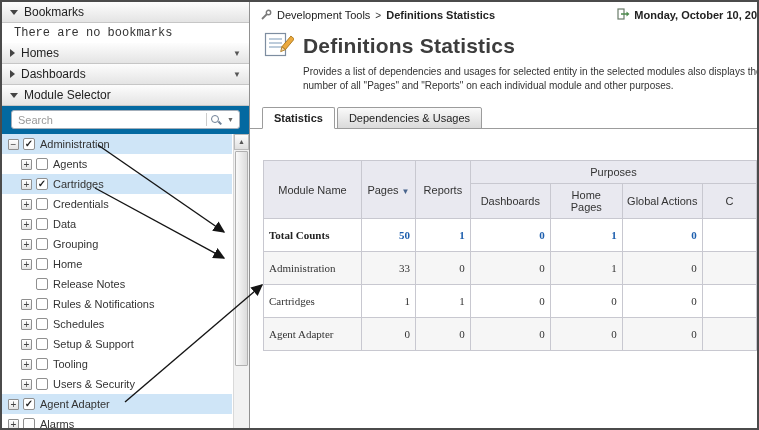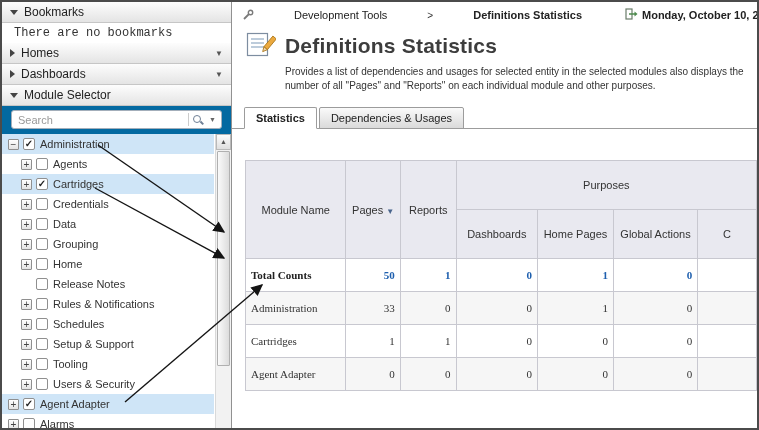--- a/index.html
+++ b/index.html
@@ -2,21 +2,21 @@
 <html><head>
 <meta charset="utf-8">
 <style>
   * { margin:0; padding:0; box-sizing:border-box; }
   html,body { background:#fff; }
   body { font-family:"Liberation Sans", sans-serif; }
 
   .app { position:relative; width:759px; height:430px; border:2px solid #4b4b4b; background:#fff; display:flex; overflow:hidden; }
 
   
-  .sidebar { width:230px; flex:none; border-right:1px solid #919191; display:flex; flex-direction:column; background:#fff; overflow:hidden; }
+  .sidebar { width:248px; flex:none; border-right:1px solid #919191; display:flex; flex-direction:column; background:#fff; overflow:hidden; }
   .section-header { height:21px; flex:none; display:flex; align-items:center; gap:6px; padding:0 8px; background:linear-gradient(#fdfdfd,#e4e4e4); border-bottom:1px solid #c6c6c6; font-size:12px; color:#222; cursor:pointer; }
   .tri { width:0; height:0; flex:none; }
   .tri.down  { border-left:4px solid transparent; border-right:4px solid transparent; border-top:5px solid #444; }
   .tri.right { border-top:4px solid transparent; border-bottom:4px solid transparent; border-left:5px solid #444; }
   .hdr-caret { margin-left:auto; font-size:8px; color:#555; cursor:pointer; }
   .empty-text { height:20px; flex:none; display:flex; align-items:center; padding:4px 12px; font-size:12px; color:#333;font-family:Liberation Mono, monospace; }
 
   .search-row { flex:none; padding:4px 9px 5px 9px; background:#0369a1; }
   .search-box { display:flex; align-items:center; height:19px; border:1px solid #a3aeba; border-radius:3px; padding:0 5px 0 6px; background:#fff; }
   .search-box input { flex:1; min-width:0; border:0; outline:0; font-size:11px; color:#444; font-family:inherit; background:transparent; }
@@ -35,39 +35,39 @@
   .expander { flex:none; width:11px; height:11px; border:1px solid #8f8f8f; border-radius:1px; background:linear-gradient(#fff,#e3e3e3); font-size:10px; line-height:9px; text-align:center; color:#444; margin-right:4px; cursor:pointer; }
   .checkbox { flex:none; width:12px; height:12px; border:1px solid #8f8f8f; border-radius:2px; background:#fff; margin-right:5px; font-size:10px; line-height:10px; text-align:center; color:#222; font-weight:bold; cursor:pointer; }
   .tree-label { white-space:nowrap; }
 
   .vscroll { position:absolute; top:0; right:0; bottom:0; width:16px; background:#f2f2f2; border-left:1px solid #d9d9d9; }
   .vscroll .up-btn { height:16px; border:1px solid #b9b9b9; background:linear-gradient(#fcfcfc,#dfdfdf); font-size:7px; color:#555; text-align:center; line-height:14px; cursor:pointer; }
   .vscroll .thumb { position:absolute; top:17px; left:1px; right:1px; height:215px; border:1px solid #b0b0b0; border-radius:1px; background:linear-gradient(90deg,#fafafa,#dcdcdc); cursor:pointer; }
 
   
   .main { flex:1; position:relative; background:#fff; overflow:hidden; }
-  .breadcrumb-bar { height:26px; display:flex; align-items:center; padding:0 0 0 10px; font-size:11px; color:#222; white-space:nowrap; overflow:hidden;gap:35px; }
+  .breadcrumb-bar { height:26px; display:flex; align-items:center; padding:0 0 0 10px; font-size:11px; color:#222; white-space:nowrap; overflow:hidden; }
   .bc-icon { margin-right:5px; display:inline-flex; flex:none; }
   .bc-link { cursor:pointer; }
   .bc-sep { margin:0 5px; font-size:10px; color:#333; }
   .bc-current { font-weight:bold; }
   .date-wrap { margin-left:auto; display:flex; align-items:center; gap:4px; padding-left:8px;font-weight:bold; }
 
   .title-row { display:flex; align-items:center; gap:9px; padding:4px 0 2px 14px; height:34px; }
   .page-title { font-size:21px; color:#3d3d3d; letter-spacing:.2px; }
 
   .description { margin:3px 0 0 53px; width:494px; font-size:10px; line-height:1.4; color:#333; position:relative; }
 
   .tab-bar { margin-top:13px; padding-left:12px; border-bottom:1px solid #9c9c9c; display:flex; align-items:flex-end; }
   .tab { position:relative; top:1px; border:1px solid #9c9c9c; border-radius:2px 2px 0 0; padding:4px 11px; margin-right:2px; font-size:11px; color:#222; background:linear-gradient(#fafafa,#dadada); cursor:pointer; }
   .tab.active { background:#fff; border-bottom-color:#fff; font-weight:bold; }
 
   .stats-table { border-collapse:collapse; margin:31px 0 0 13px; font-size:11px; color:#333; table-layout:fixed; }
   .stats-table th, .stats-table td { border:1px solid #c8c8d0; overflow:hidden; }
-  .stats-table thead th { background:#e9e9f0; font-weight:normal; text-align:center; padding:18px 4px; height:21px; cursor:pointer; }
+  .stats-table thead th { background:#e9e9f0; font-weight:normal; text-align:center; padding:5px 4px; height:21px; cursor:pointer; }
   .stats-table td { height:25px; padding:10px 5px; background:#fff;font-family:Liberation Serif, serif; }
   .stats-table tbody tr:nth-child(even) td { background:#f6f6f6; }
   .name-cell { padding-left:7px; }
   .num-cell { text-align:right; padding-right:13px; }
   tr.totals .name-cell { font-weight:bold; color:#222; }
   tr.totals .num-cell { font-weight:bold; color:#1e5fae; cursor:pointer; }
   .sort-arrow { font-size:8px; color:#48648c; margin-left:3px; }
   .cut-col { text-align:left; padding-left:5px; }
 
   .arrows { position:absolute; left:0; top:0; width:755px; height:426px; pointer-events:none; z-index:50; }

